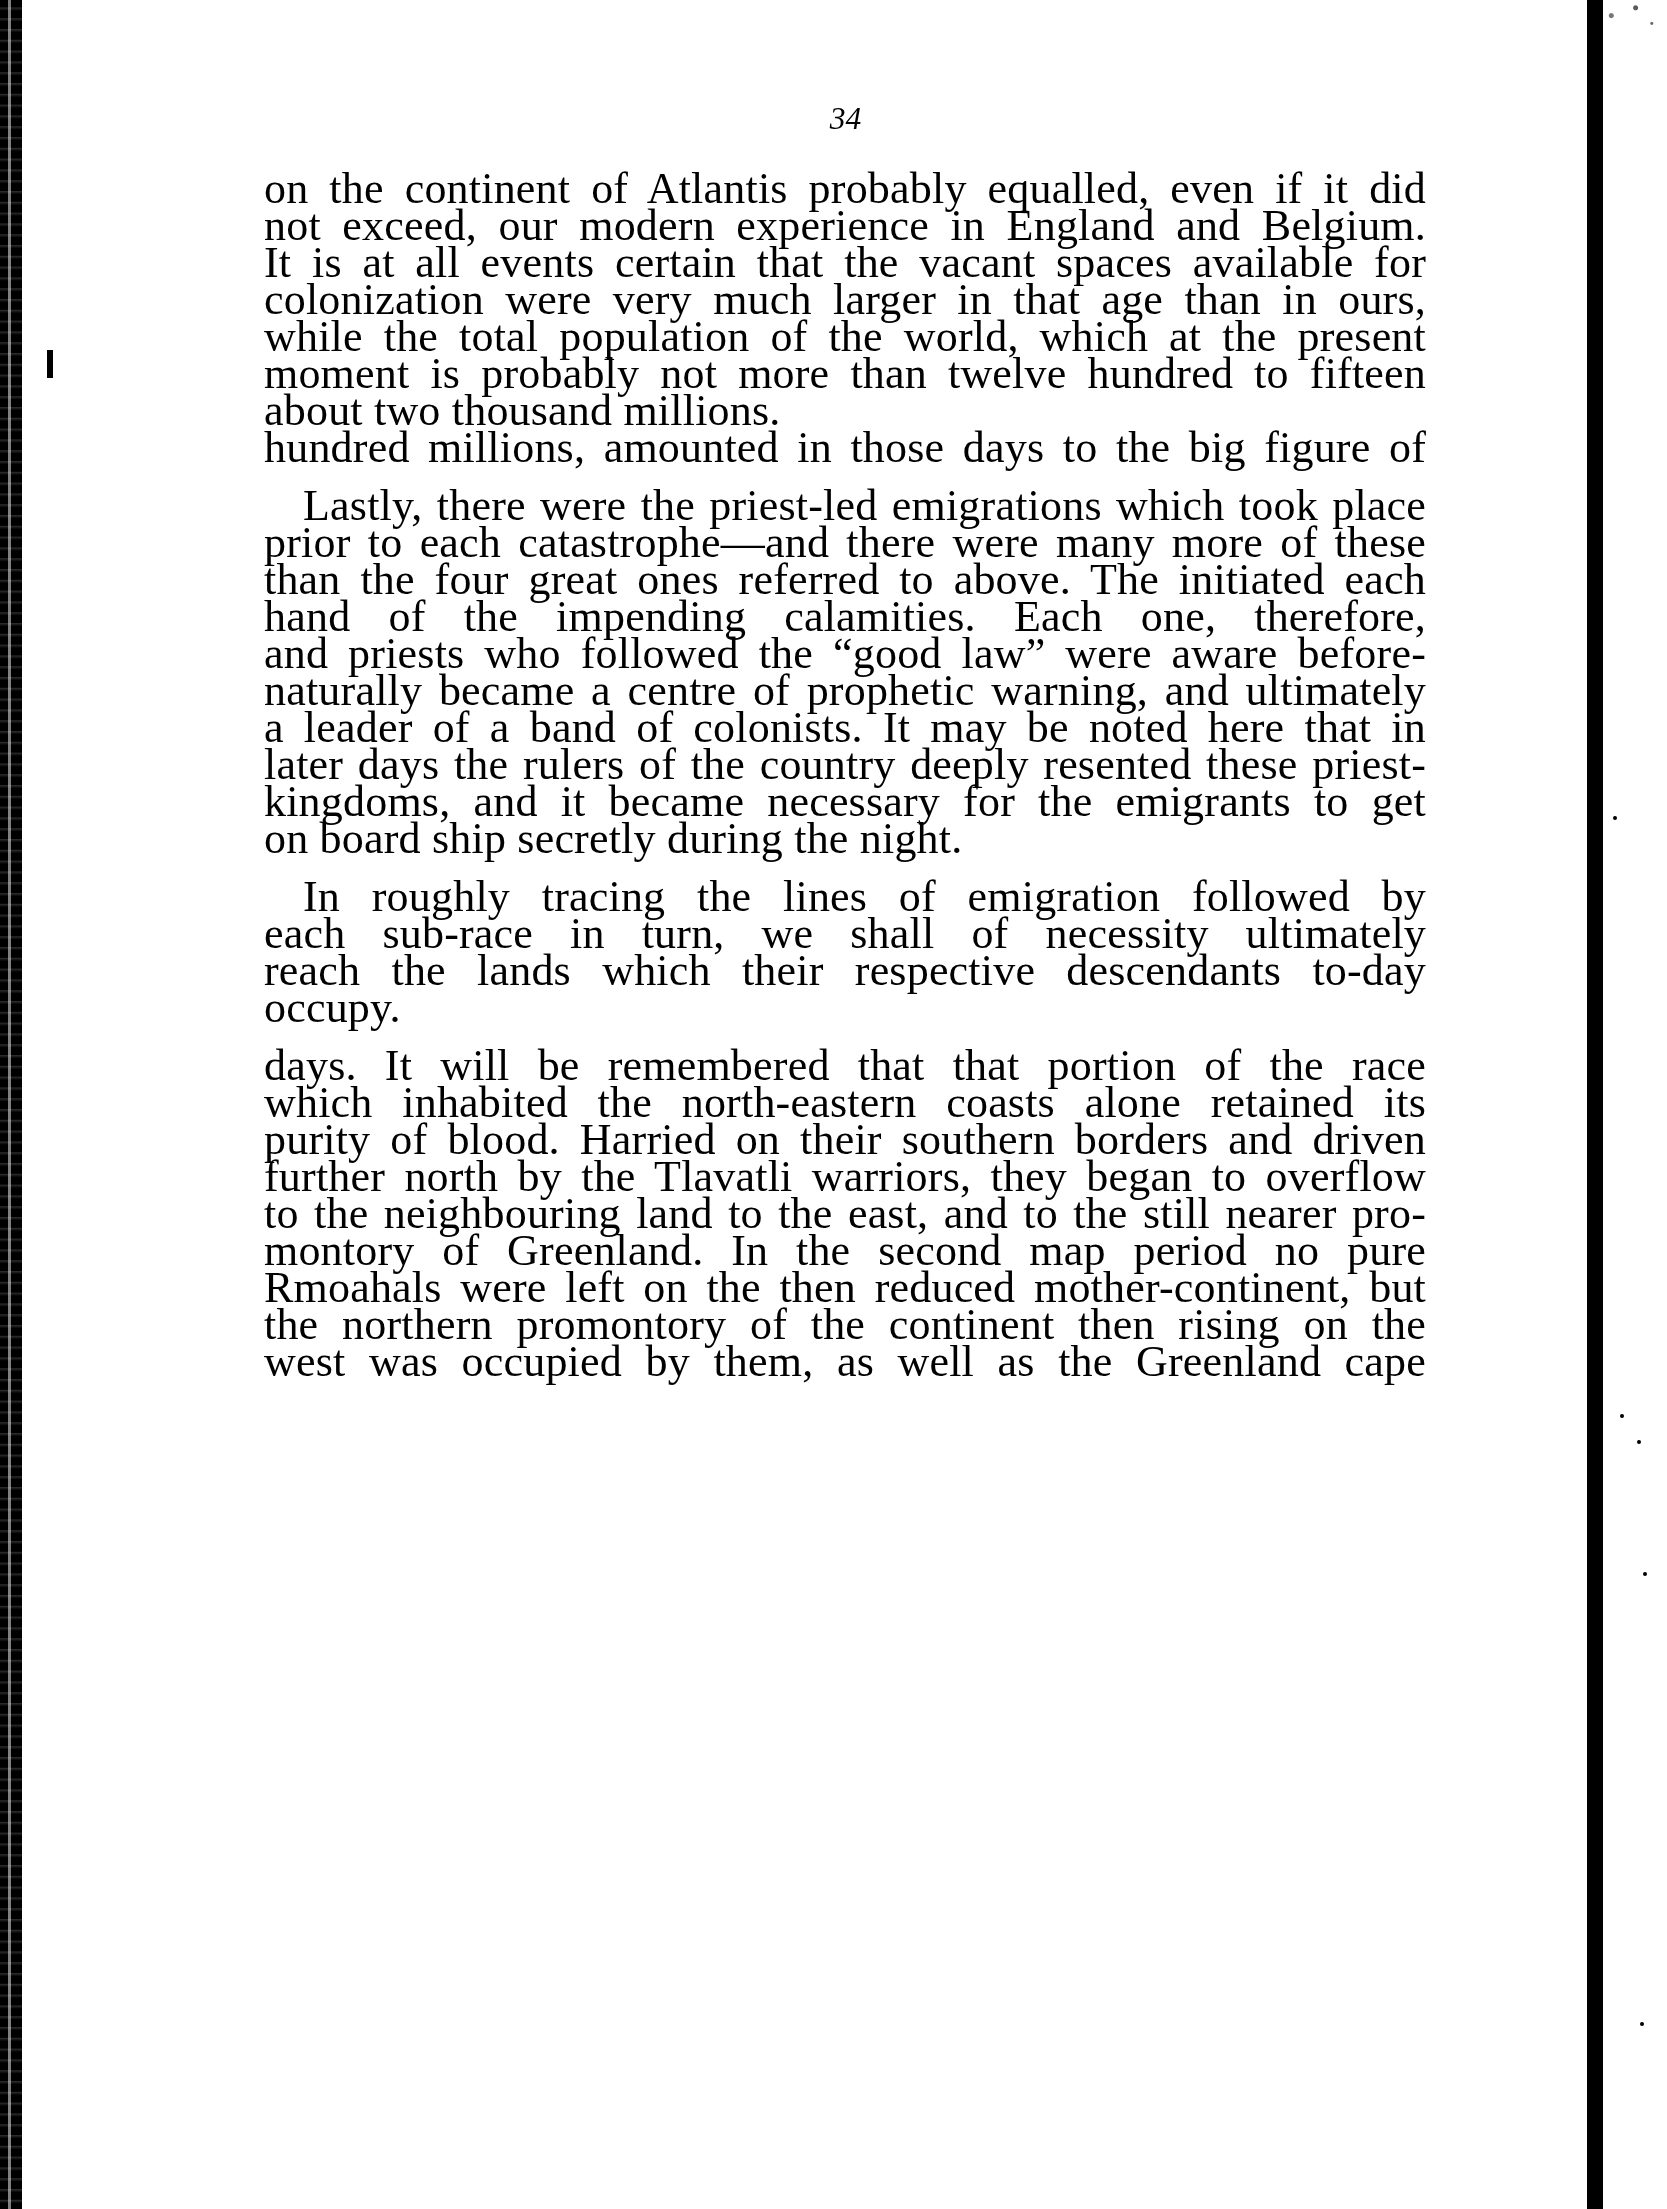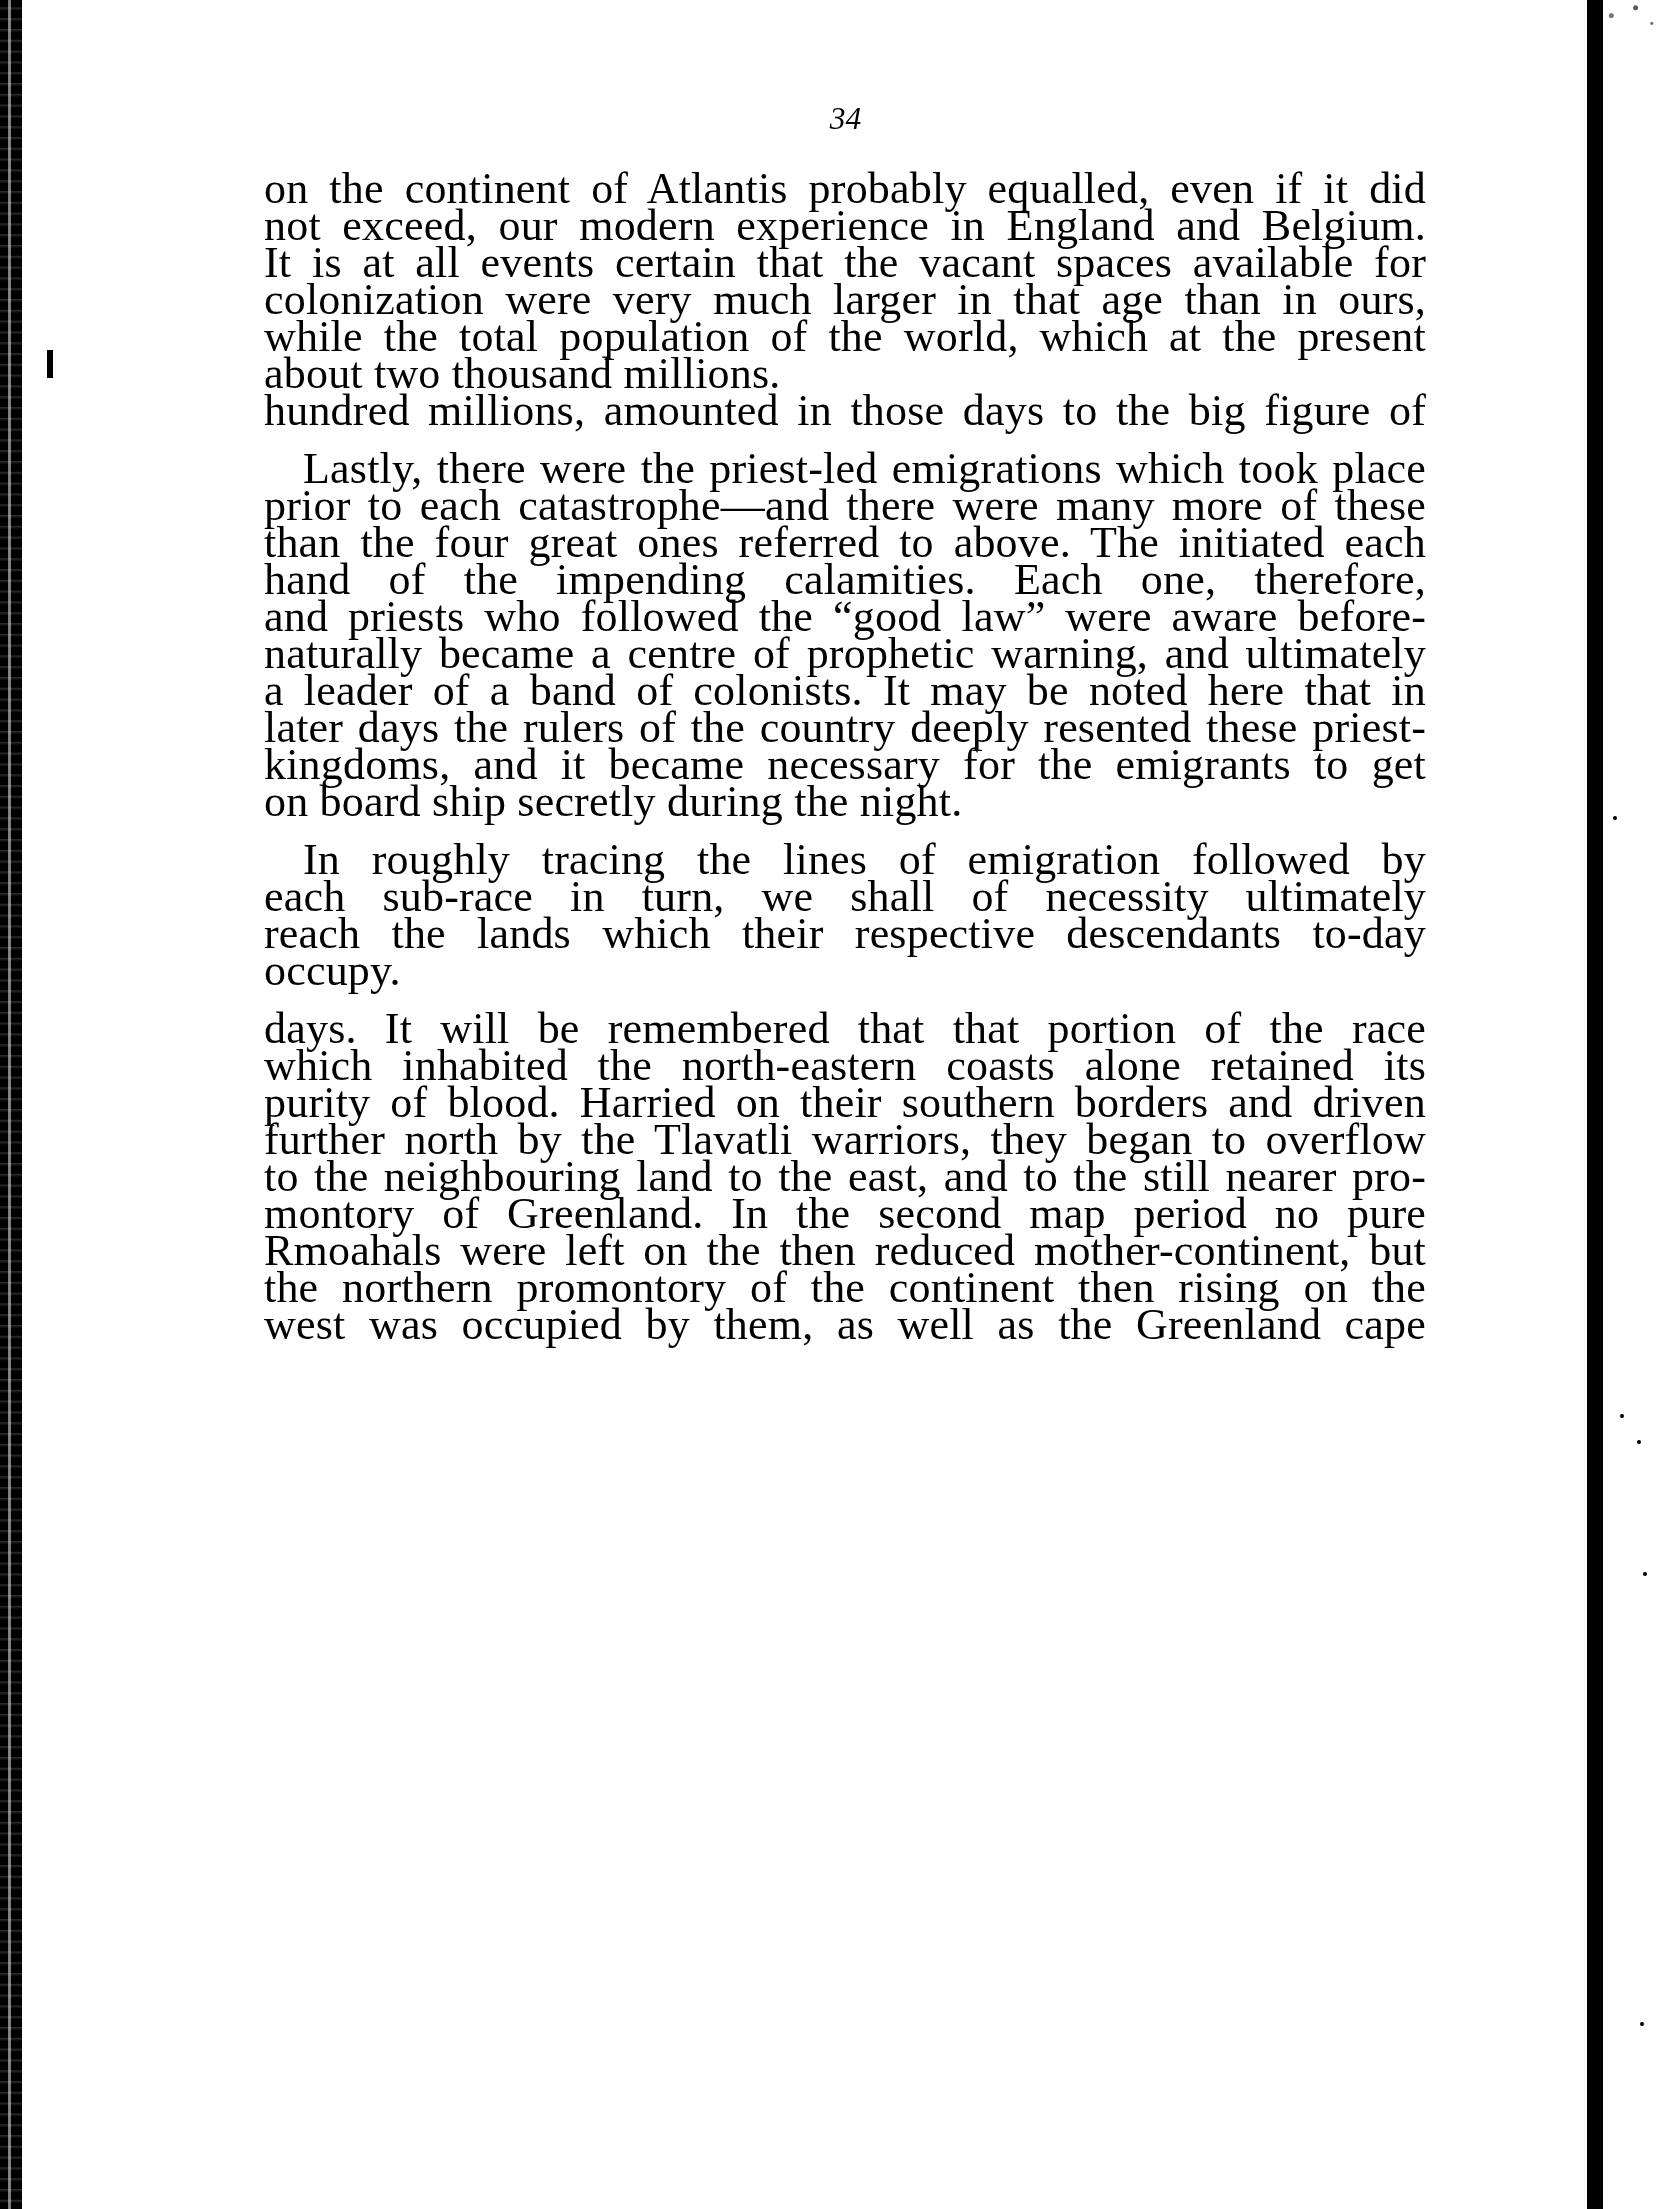--- a/index.html
+++ b/index.html
@@ -126,20 +126,21 @@
 <div class="page">
   <div class="page-number">34</div>
 
   <div class="text-block">
     <div class="para">
       <span class="line">on the continent of Atlantis probably equalled, even if it did</span>
       <span class="line">not exceed, our modern experience in England and Belgium.</span>
       <span class="line">It is at all events certain that the vacant spaces available for</span>
       <span class="line">colonization were very much larger in that age than in ours,</span>
       <span class="line">while the total population of the world, which at the present</span>
+      <span class="line">moment is probably not more than twelve hundred to fifteen</span>
       <span class="line last">about two thousand millions.</span>
       <span class="line">hundred millions, amounted in those days to the big figure of</span>
     </div>
 
     <div class="para">
       <span class="line indent">Lastly, there were the priest-led emigrations which took place</span>
       <span class="line">prior to each catastrophe—and there were many more of these</span>
       <span class="line">than the four great ones referred to above.  The initiated each</span>
       <span class="line">hand of the impending calamities.  Each one, therefore,</span>
       <span class="line">and priests who followed the “good law” were aware before-</span>

